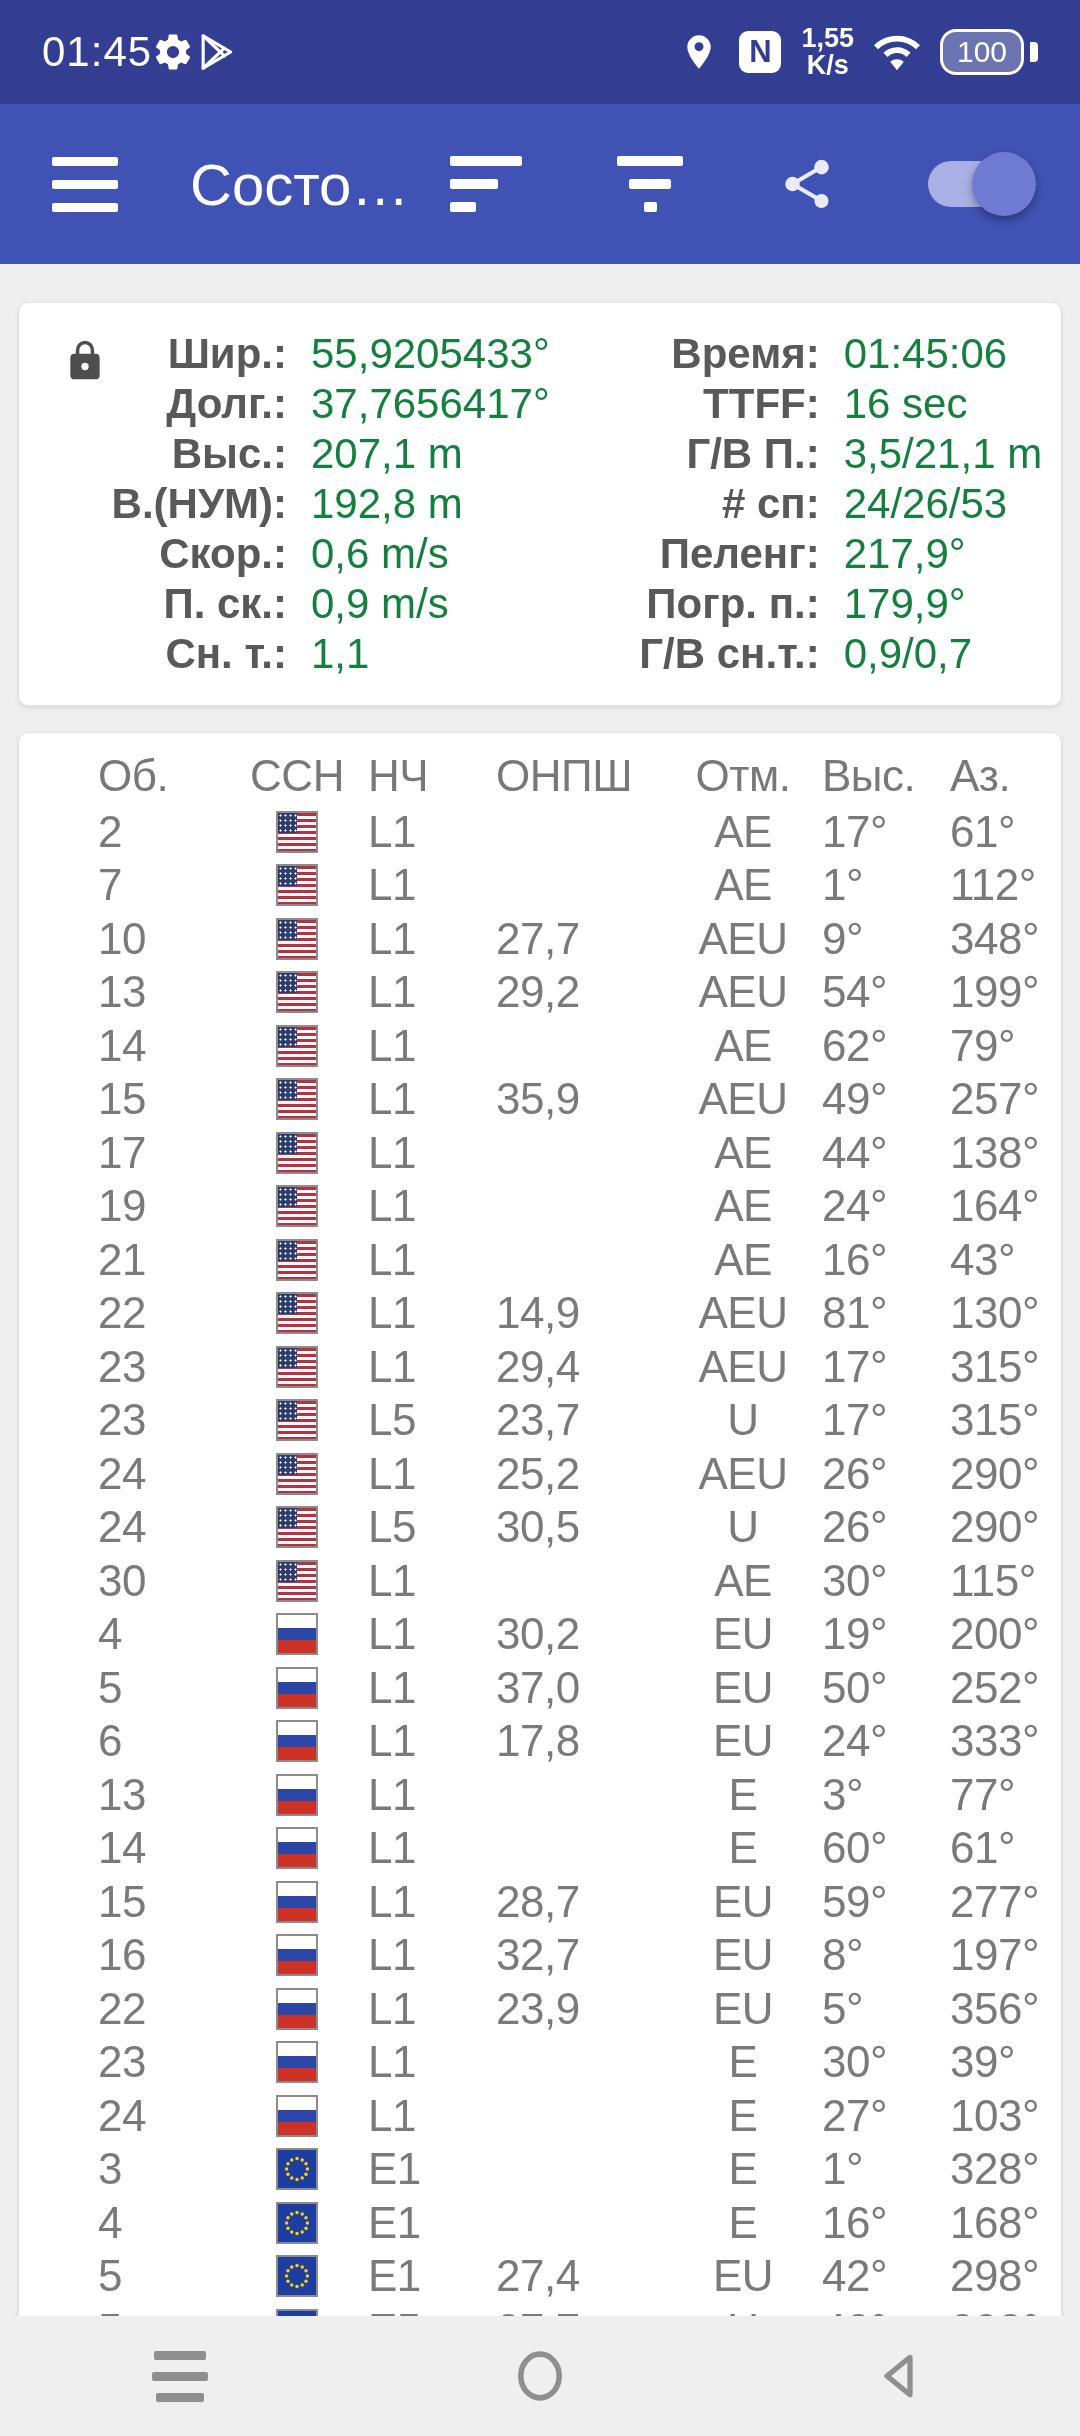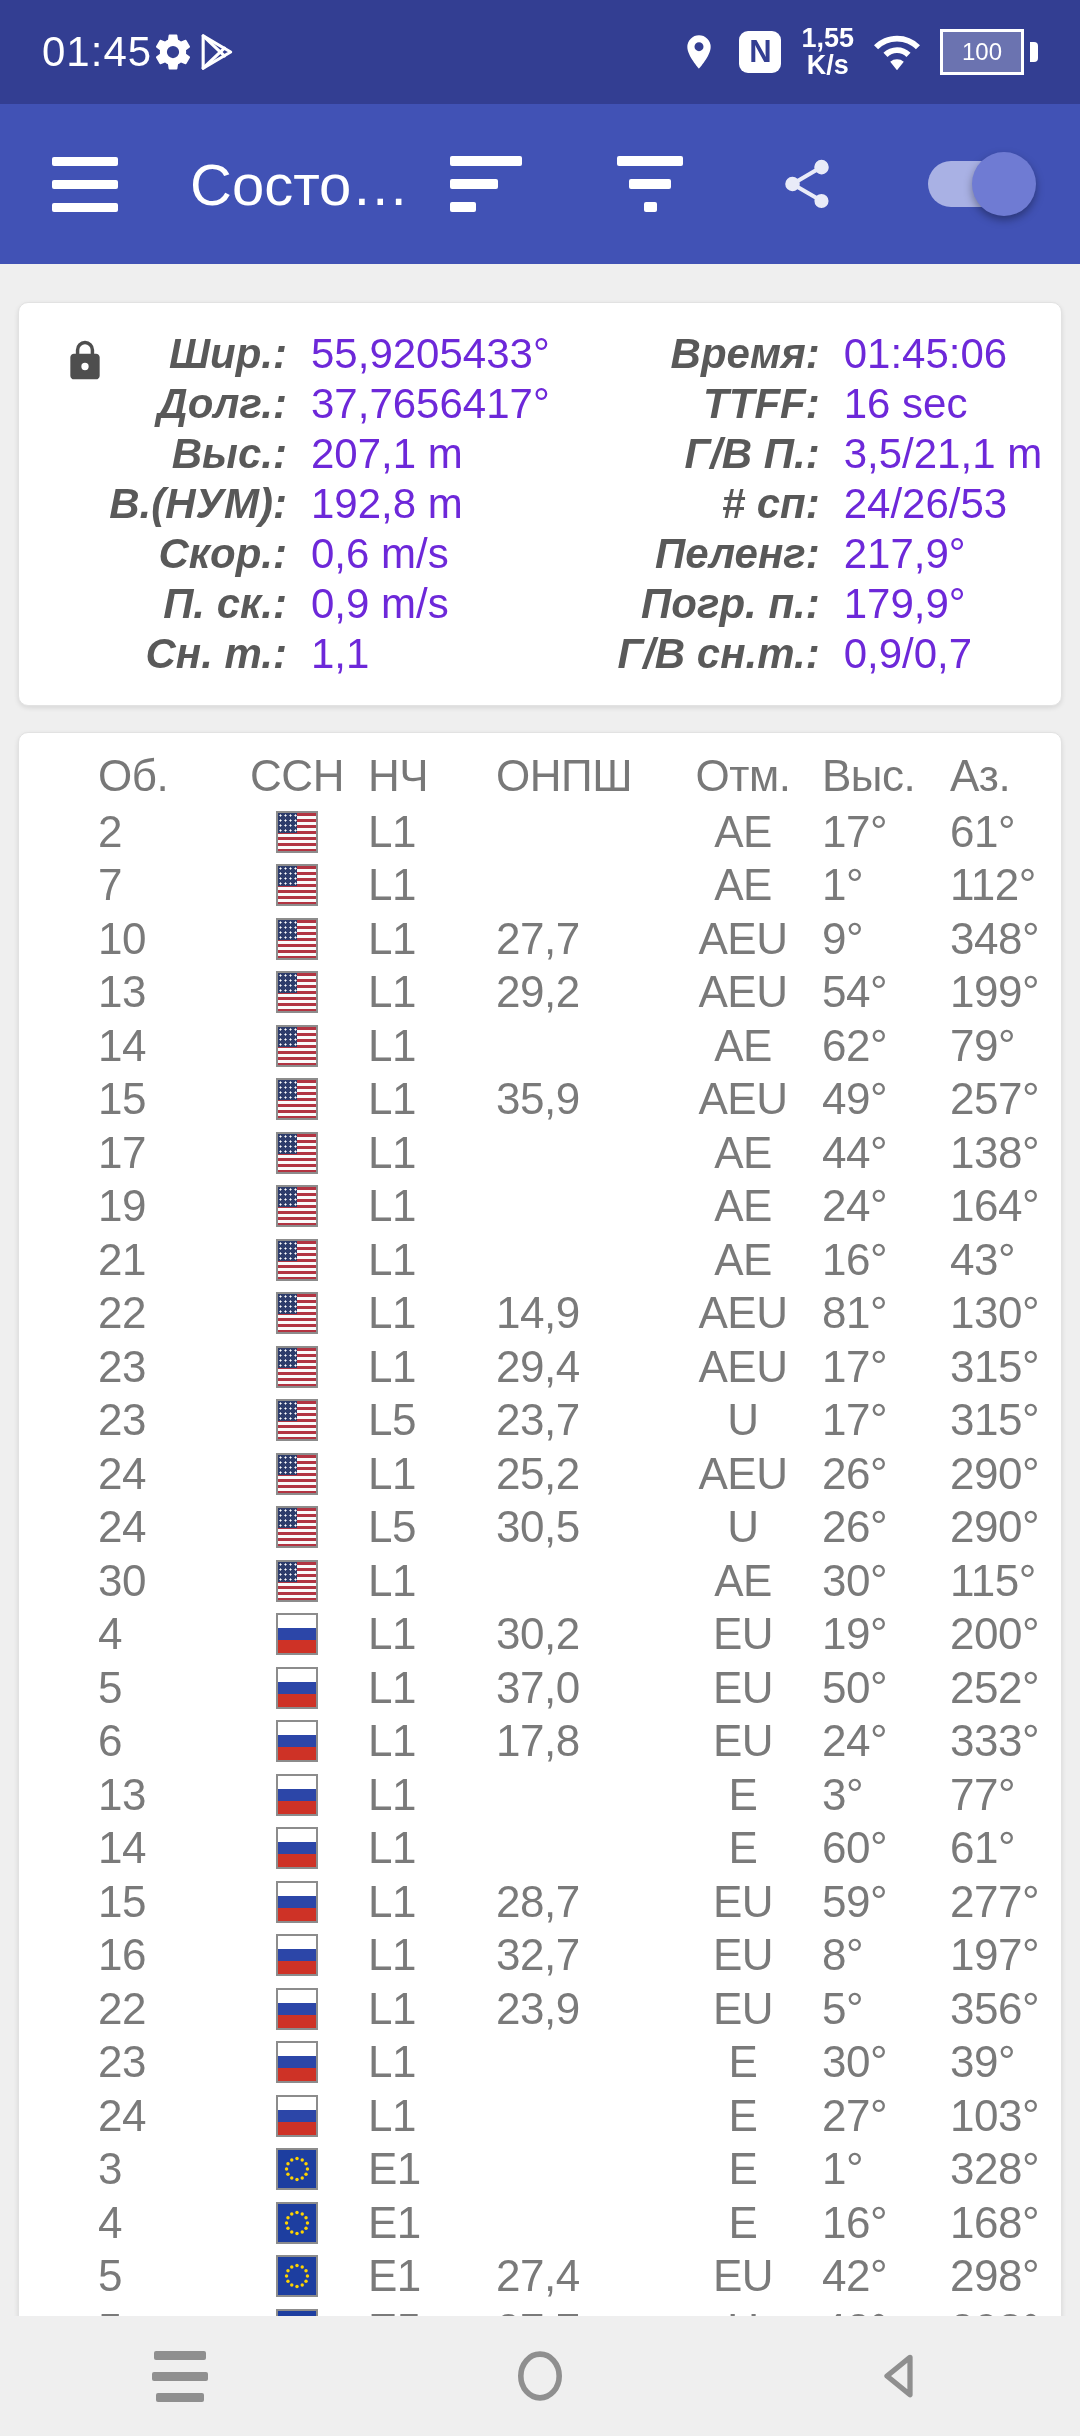--- a/index.html
+++ b/index.html
@@ -13,23 +13,23 @@
   .status-bar{
     height:104px;background:#333E92;color:#fff;
     display:flex;align-items:center;padding:0 42px;box-sizing:border-box;
   }
   .clock{font-size:42px;letter-spacing:1px;}
   .sb-icon{display:flex;align-items:center;justify-content:center;}
   .sb-right{margin-left:auto;display:flex;align-items:center;gap:20px;}
   .net-speed{display:flex;flex-direction:column;align-items:center;line-height:27px;font-size:27px;font-weight:bold;}
   .nfc-badge{width:42px;height:42px;background:#fff;border-radius:9px;color:#333E92;
     display:flex;align-items:center;justify-content:center;font-size:31px;font-weight:bold;}
-  .battery{min-width:84px;height:46px;border:3px solid #fff;border-radius:0;
+  .battery{min-width:84px;height:46px;border:3px solid #fff;border-radius:16px;
     background:rgba(255,255,255,.28);display:flex;align-items:center;justify-content:center;
-    font-size:24px;color:#fff;box-sizing:border-box;}
+    font-size:30px;color:#fff;box-sizing:border-box;}
   .battery-nub{width:8px;height:20px;background:#fff;border-radius:0 4px 4px 0;margin-left:-14px;}
   
   .app-bar{
     height:160px;background:#4152B5;display:flex;align-items:center;
     padding:0 52px;box-sizing:border-box;
   }
   .hamburger{width:66px;display:flex;flex-direction:column;gap:14px;cursor:pointer;}
   .hamburger span{display:block;height:9px;background:#fff;border-radius:2px;}
   .app-title{color:#fff;font-size:58px;font-weight:normal;margin-left:72px;white-space:nowrap;}
   .bar-actions{margin-left:auto;display:flex;align-items:center;gap:92px;}
@@ -43,24 +43,24 @@
     background:#6F7BD3;box-shadow:0 4px 8px rgba(0,0,0,.35);}
   
   .content{padding:38px 18px 0;}
   .card{background:#fff;border-radius:10px;border:1px solid #E2E2E2;
     box-shadow:0 2px 5px rgba(0,0,0,.10);box-sizing:border-box;}
   
   .info-card{padding:26px 36px 26px 40px;position:relative;margin-bottom:26px;}
   .lock{position:absolute;left:44px;top:36px;}
   .info-grid{display:grid;grid-template-columns:1fr 1.06fr;column-gap:8px;}
   .info-row{display:flex;align-items:center;height:50px;font-size:42px;white-space:nowrap;}
-  .info-label{font-weight:bold;color:#595959;text-align:right;flex:none;font-style:italic;}
+  .info-label{font-weight:bold;color:#595959;text-align:right;flex:none;}
   .col-left .info-label{width:228px;}
   .col-right .info-label{width:262px;}
-  .info-value{color:#6d28d9;margin-left:24px;}
+  .info-value{color:#15803d;margin-left:24px;}
   
   .table-card{padding:14px 0 40px;overflow:hidden;min-height:1700px;}
   .trow{display:grid;grid-template-columns:128px 142px 128px 168px 158px 128px 150px;
     align-items:center;height:53.5px;padding-left:79px;font-size:44px;color:#7A7A7A;letter-spacing:-0.5px;}
   .trow.thead{height:58px;color:#787878;}
   .tcell{white-space:nowrap;}
   .c2,.c5{text-align:center;}
   .c2{display:flex;justify-content:center;}
   
   .flag{width:42px;height:42px;border:2px solid #8C8C8C;box-sizing:border-box;

